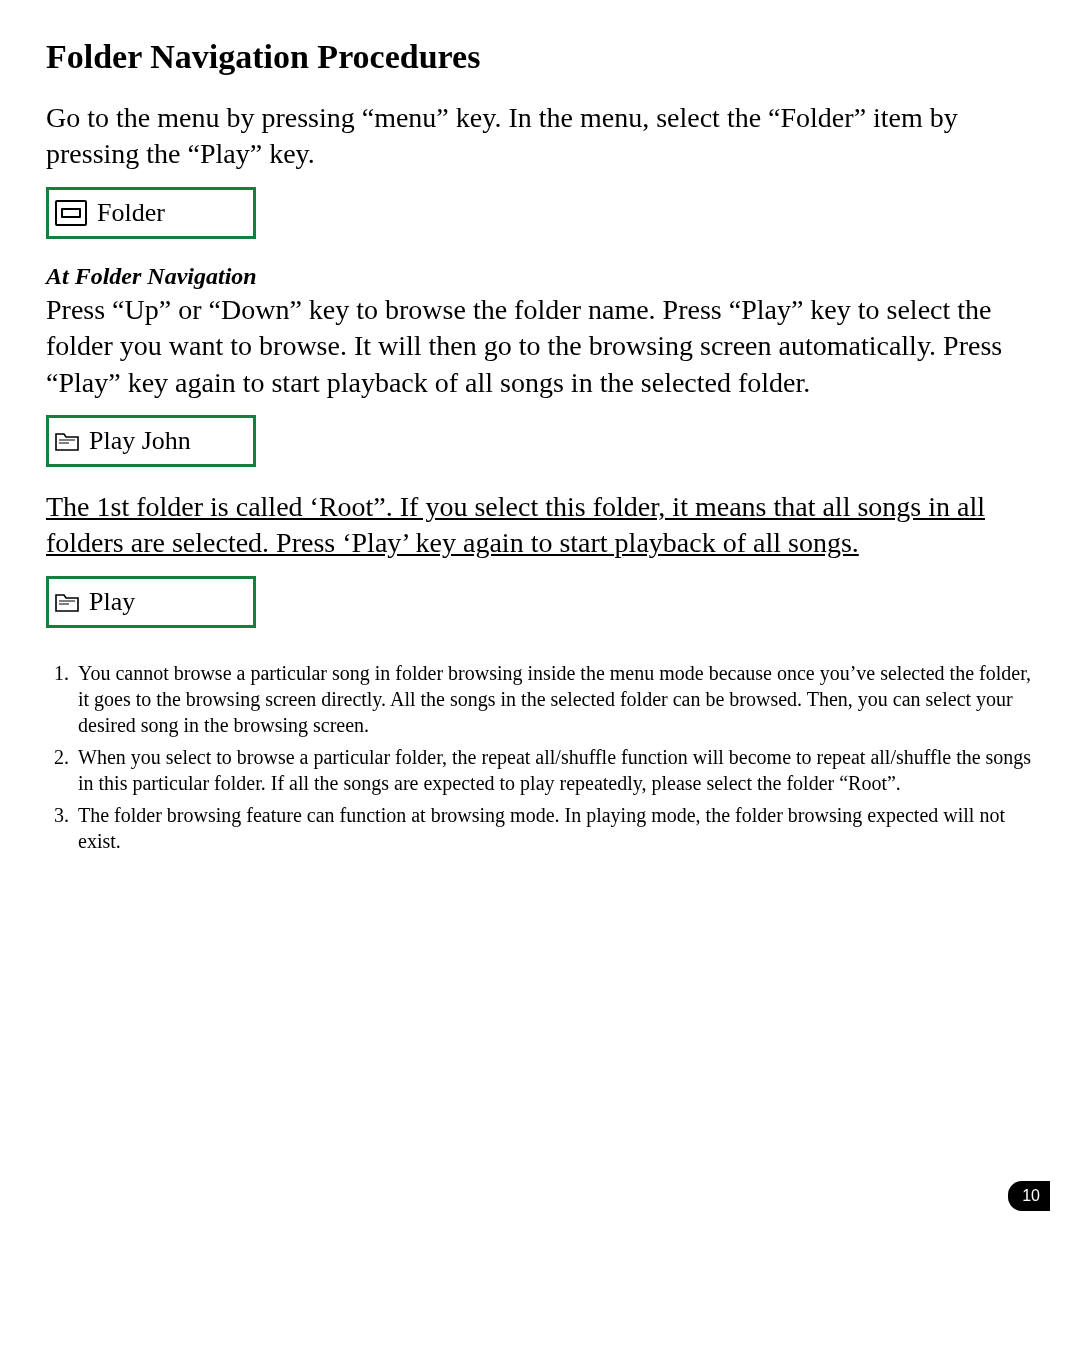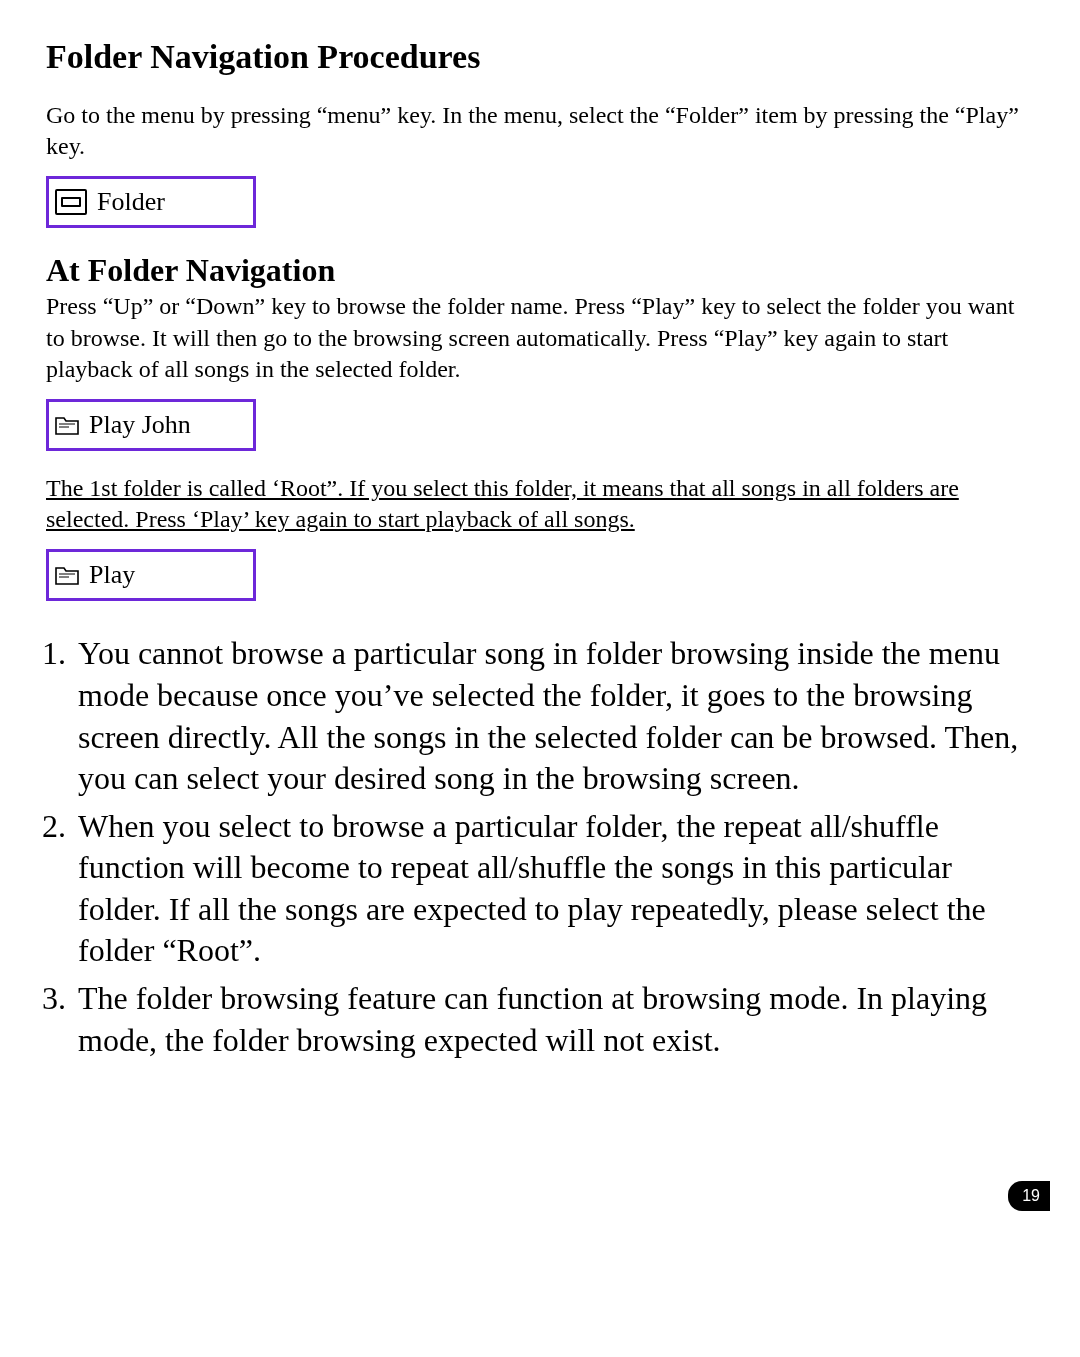--- a/index.html
+++ b/index.html
@@ -16,32 +16,33 @@
     box-sizing: border-box;
     padding: 38px 46px 0 46px;
   }
   .heading {
     font-weight: bold;
     font-size: 34px;
     margin: 0 0 24px 0;
   }
   .subheading {
     font-weight: bold;
-    font-size: 32px;
+    font-size: 24px;
     margin: 18px 0 2px 0;
+    font-style: italic;
   }
   .body-text {
-    font-size: 24px;
+    font-size: 28px;
     line-height: 1.3;
     margin: 0 0 8px 0;
   }
   .lcd-box {
     display: inline-flex;
     align-items: center;
-    border: 3px solid #6d28d9;
+    border: 3px solid #15803d;
     height: 52px;
     padding: 0 14px 0 6px;
     margin: 6px 0 6px 0;
     min-width: 210px;
     box-sizing: border-box;
   }
   .lcd-label {
     font-size: 26px;
     font-family: "Times New Roman", Times, serif;
     margin-left: 10px;
@@ -63,21 +64,21 @@
   }
   .folder-icon {
     width: 24px;
     height: 20px;
     position: relative;
   }
   .folder-icon svg {
     display: block;
   }
   ol.notes {
-    font-size: 32px;
+    font-size: 20px;
     line-height: 1.3;
     padding-left: 28px;
     margin: 26px 0 0 0;
   }
   ol.notes li {
     margin-bottom: 6px;
     padding-left: 4px;
   }
   .page-badge {
     position: absolute;
@@ -137,16 +138,16 @@
   </span>
   <span class="lcd-label">Play</span>
 </div>
 
 <ol class="notes">
   <li>You cannot browse a particular song in folder browsing inside the menu mode because once you’ve selected the folder, it goes to the browsing screen directly. All the songs in the selected folder can be browsed. Then, you can select your desired song in the browsing screen.</li>
   <li>When you select to browse a particular folder, the repeat all/shuffle function will become to repeat all/shuffle the songs in this particular folder. If all the songs are expected to play repeatedly, please select the folder “Root”.</li>
   <li>The folder browsing feature can function at browsing mode. In playing mode, the folder browsing expected will not exist.</li>
 </ol>
 
-<div class="page-badge">19</div>
+<div class="page-badge">10</div>
 
 
 
 
 </body></html>

